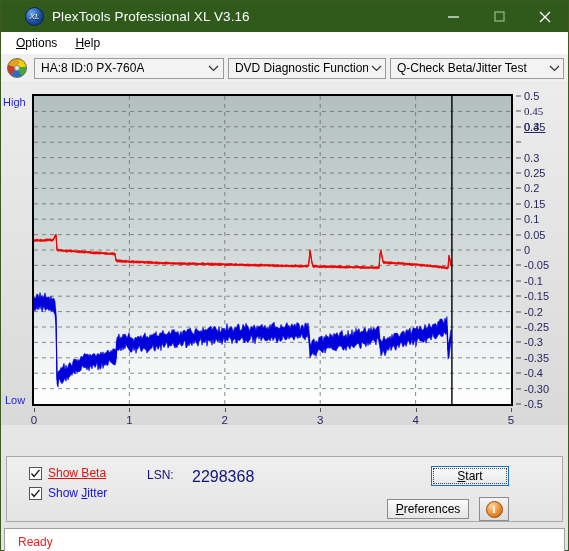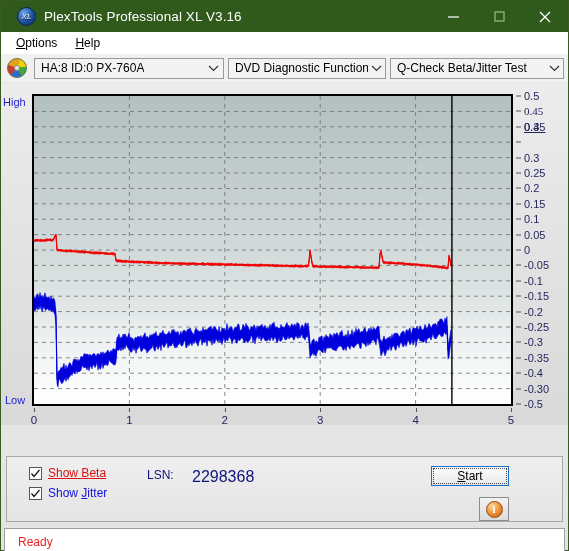--- a/index.html
+++ b/index.html
@@ -18,21 +18,21 @@
   }
 
   
   .titlebar{
     height:31px;background:#2f5a1c;
     display:flex;align-items:center;
     position:relative;
   }
   .logo{
     width:19px;height:19px;border-radius:50%;
-    margin-left:16px;margin-right:8px;
+    margin-left:24px;margin-right:8px;
     background:radial-gradient(circle at 34% 30%, #6fa8e8 0%, #1a4fa0 55%, #0b2c63 100%);
     border:1px solid #0a2550;
     color:#fff;font-size:8px;font-weight:normal;font-style:italic;
     display:flex;align-items:center;justify-content:center;
     box-sizing:border-box;
     text-shadow:0 1px 0 #000;
   }
   .title-text{
     color:#ffffff;font-size:13.5px;letter-spacing:.1px;
   }
@@ -374,20 +374,23 @@
         </span>
         <span class="jitter">Show <u>J</u><span>itter</span></span>
       </div>
     </div>
     <div class="lsn-label">LSN:</div>
     <div class="lsn-value">2298368</div>
 
     <div class="btn btn-start">
       <span><u>S</u><span>tart</span></span>
     </div>
+    <div class="btn btn-prefs">
+      <span><u>P</u><span>references</span></span>
+    </div>
     <div class="btn btn-info">
       <span class="info-sphere">i</span>
     </div>
   </div>
 
   <div class="statusbar">
     <span class="status-text">Ready</span>
   </div>
 
 </div>

